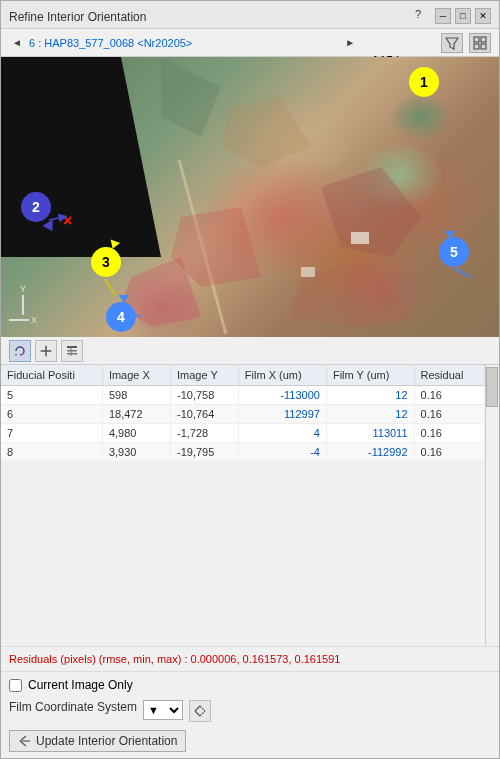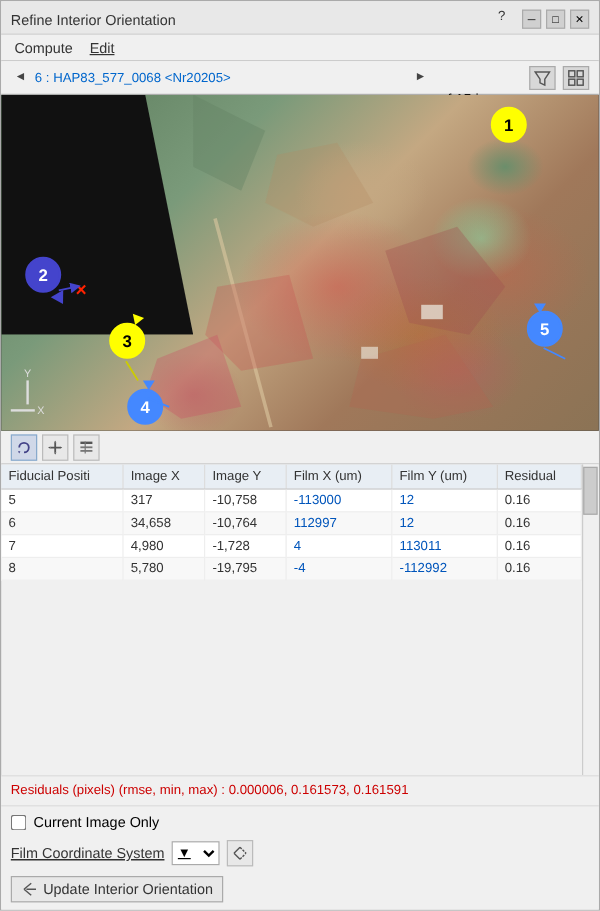--- a/index.html
+++ b/index.html
@@ -343,20 +343,21 @@
 
     tbody td {
       padding: 3px 6px;
       border-bottom: 1px solid #eee;
       border-right: 1px solid #eee;
       color: #333;
     }
 
     tbody td.blue {
       color: #0055bb;
+      text-align: right;
     }
 
     .residuals-bar {
       padding: 6px 8px;
       background: #f0f0f0;
       border-top: 1px solid #ddd;
       font-size: 11px;
       color: #cc0000;
     }
 
@@ -368,24 +369,22 @@
 
     .checkbox-row {
       display: flex;
       align-items: center;
       gap: 6px;
       margin-bottom: 8px;
     }
 
     .film-coord-row {
       display: flex;
-      align-items: center;
       gap: 6px;
       margin-bottom: 8px;
-      text-decoration: underline;
     }
 
     .film-coord-label {
       font-size: 12px;
       color: #333;
     }
 
     .film-coord-select {
       width: 40px;
       height: 20px;
@@ -485,24 +484,20 @@
   <div class="title-bar">
     <span class="title-bar-left">Refine Interior Orientation</span>
     <div class="title-bar-right">
       <span class="help-btn">?</span>
       <div class="title-btn">─</div>
       <div class="title-btn">□</div>
       <div class="title-btn">✕</div>
     </div>
   </div>
 
-  <div class="menu-bar">
-    <span class="menu-item">Compute</span>
-    <span class="menu-item active">Edit</span>
-  </div>
 
   <div class="nav-bar">
     <span class="nav-btn">◄</span>
     <span class="nav-info">
       <span class="image-name">6 : HAP83_577_0068 &lt;Nr20205&gt;</span>
     </span>
     <span class="nav-btn">►</span>
     <span style="font-size:12px; margin-left:4px;margin-top:37px;">of 15 images</span>
     <div class="nav-icon">
       <svg width="14" height="14" viewBox="0 0 14 14">
@@ -638,45 +633,45 @@
             <th>Image X</th>
             <th>Image Y</th>
             <th>Film X (um)</th>
             <th>Film Y (um)</th>
             <th>Residual</th>
           </tr>
         </thead>
         <tbody id="table-body">
         <tr>
     <td>5</td>
-    <td>317</td>
+    <td>598</td>
     <td>-10,758</td>
     <td class="blue">-113000</td>
     <td class="blue">12</td>
     <td>0.16</td>
   </tr>
             <tr>
     <td>6</td>
-    <td>34,658</td>
+    <td>18,472</td>
     <td>-10,764</td>
     <td class="blue">112997</td>
     <td class="blue">12</td>
     <td>0.16</td>
   </tr>
             <tr>
     <td>7</td>
     <td>4,980</td>
     <td>-1,728</td>
     <td class="blue">4</td>
     <td class="blue">113011</td>
     <td>0.16</td>
   </tr>
             <tr>
     <td>8</td>
-    <td>5,780</td>
+    <td>3,930</td>
     <td>-19,795</td>
     <td class="blue">-4</td>
     <td class="blue">-112992</td>
     <td>0.16</td>
   </tr>
           </tbody>
       </table>
     </div>
     <div class="scrollbar-track">
       <div style="width:12px;height:40px;background:#ccc;border:1px solid #aaa;margin-top:2px;"></div>

